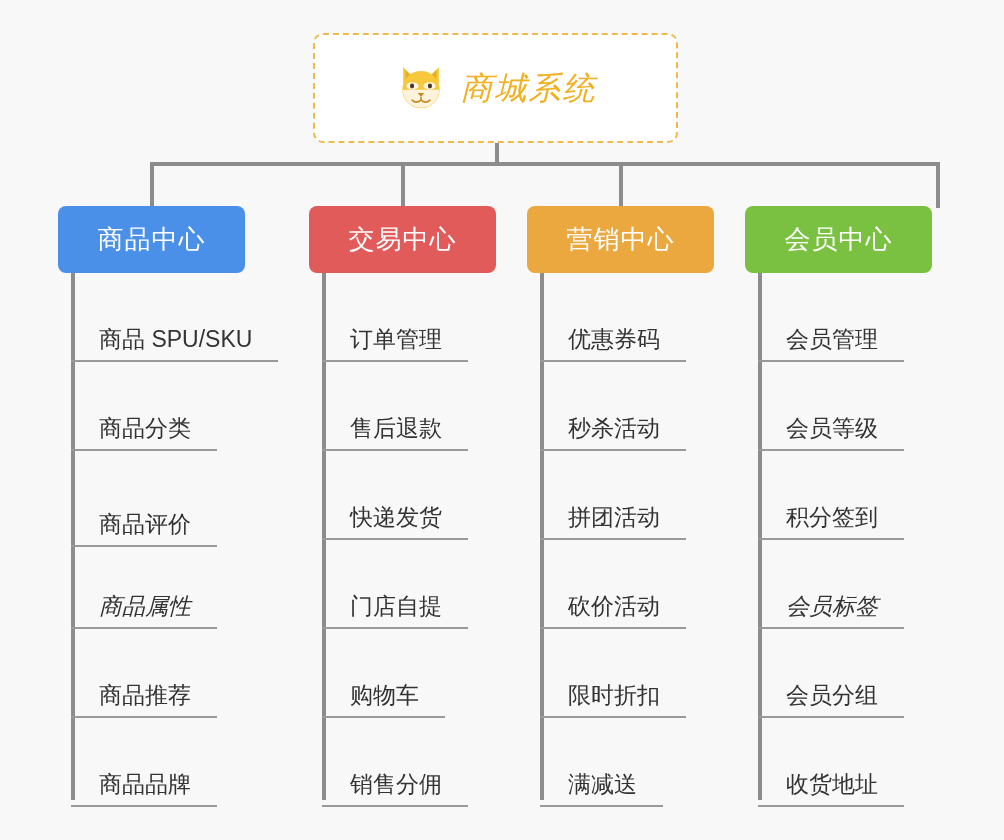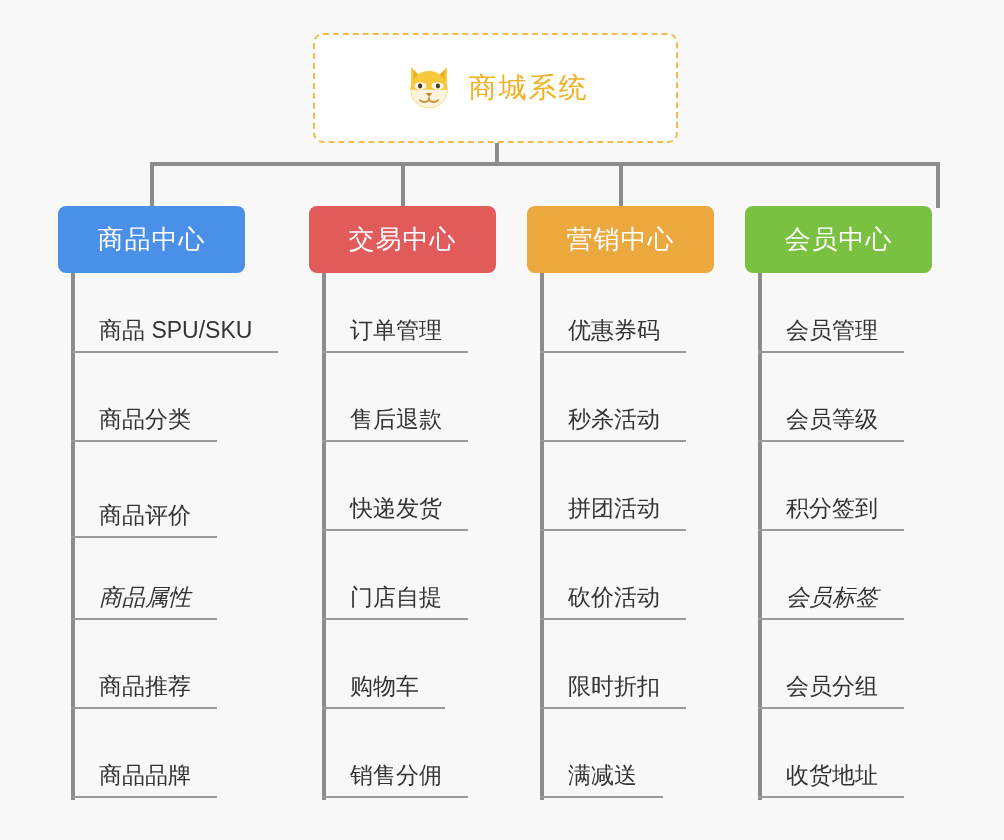--- a/index.html
+++ b/index.html
@@ -40,25 +40,26 @@
     justify-content: center;
     gap: 14px;
   }
   .root-emoji {
     width: 52px;
     height: 52px;
     flex: 0 0 auto;
     display: block;
   }
   .root-title {
-    font-size: 28px;
+    font-size: 32px;
     color: #f0b020;
     letter-spacing: 2px;
     line-height: 1;
     white-space: nowrap;
+    font-style: italic;
   }
 
   
   .line {
     position: absolute;
     background: #8c8c8c;
   }
   .line-v { width: 4px; }
   .line-h { height: 4px; }
 
@@ -85,21 +86,21 @@
   .trunk {
     position: absolute;
     left: 0;
     top: 0;
     width: 4px;
     background: #8c8c8c;
   }
   .leaf {
     position: absolute;
     left: 0;
-    height: 80px;
+    height: 89px;
     box-sizing: border-box;
     display: flex;
     align-items: flex-end;
     justify-content: center;
   }
   .leaf-inner {
     display: inline-block;
     border-bottom: 2px solid #9a9a9a;
     padding: 0 26px 6px 28px;
     font-size: 23px;

